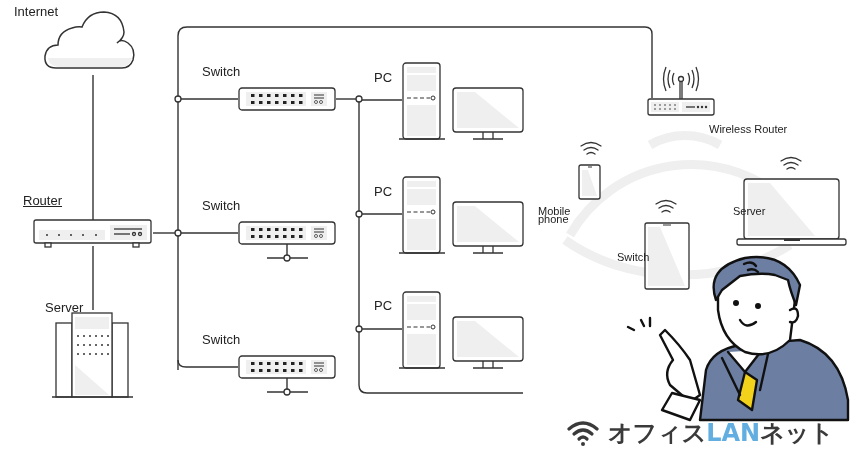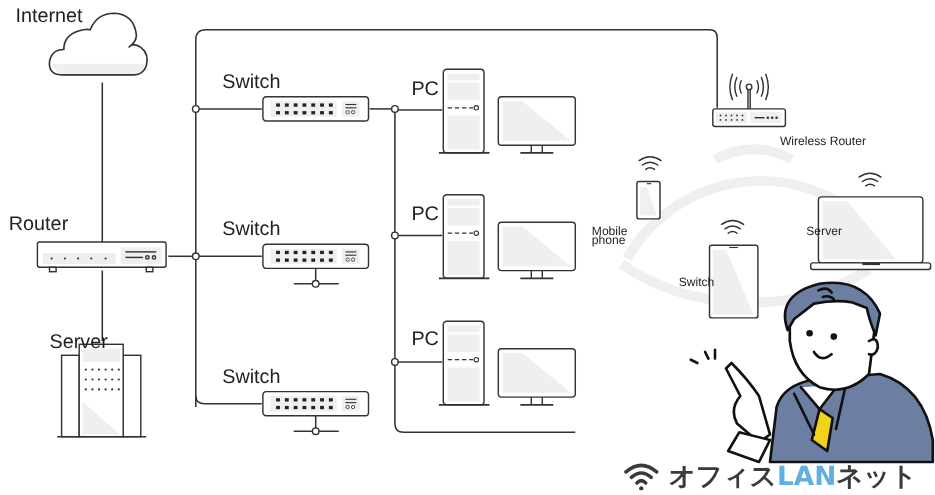--- a/index.html
+++ b/index.html
@@ -1,18 +1,18 @@
 <!DOCTYPE html>
 <html><head>
 <meta charset="utf-8">
 <style>
   html,body{margin:0;padding:0;background:#fff;}
   body{width:850px;height:450px;position:relative;overflow:hidden;font-family:"Liberation Sans",sans-serif;}
   svg{position:absolute;left:0;top:0;}
-  .lbl{position:absolute;font-size:18px;color:#222;line-height:1.1;white-space:nowrap;}
+  .lbl{position:absolute;font-size:13px;color:#222;line-height:1.1;white-space:nowrap;}
   .lbl.small{font-size:11px;margin-top:45px;}
   .logo{position:absolute;left:566px;top:417px;display:flex;align-items:center;gap:8px;}
   .logo-text{font-family:"DejaVu Sans",sans-serif;font-weight:bold;font-size:24px;letter-spacing:0px;color:#3a3a3a;}
   .logo-text .lan{color:#63aee0;}
 </style>
 </head>
 <body>
 
 <svg width="850" height="450" viewBox="0 0 850 450">
 
@@ -226,21 +226,21 @@
       <circle cx="758" cy="306" r="1.8" fill="#111"></circle>
     <path d="M740 320 Q746 330 756 322" fill="#fff"></path>
     <path d="M790 310 Q798 305 798 316 Q796 324 790 322" fill="#fff"></path>
     <path d="M660 335 L673 360 Q663 372 670 385 L690 402 L700 395 L690 360 Q680 345 665 330 Z" fill="#fff"></path>
     <path d="M672 393 L662 410 L690 420 L700 400 Z" fill="#fff"></path>
     <path d="M628 327 L634 330 M641 320 L644 326 M650 318 L650 326" fill="none"></path>
   </g>
 </svg>
 
 <div class="lbl" style="left:14px;top:5px;">Internet</div>
-<div class="lbl" style="left:8px;top:194px;">Router</div>
+<div class="lbl" style="left:23px;top:194px;text-decoration:underline;">Router</div>
 <div class="lbl" style="left:5px;top:301px;margin-left:40px;">Server</div>
 <div class="lbl" style="left:202px;top:65px;">Switch</div>
 <div class="lbl" style="left:202px;top:199px;">Switch</div>
 <div class="lbl" style="left:202px;top:333px;">Switch</div>
 <div class="lbl" style="left:374px;top:71px;">PC</div>
 <div class="lbl" style="left:374px;top:185px;">PC</div>
 <div class="lbl" style="left:374px;top:299px;">PC</div>
 <div class="lbl small" style="left:709px;top:78px;">Wireless Router</div>
 <div class="lbl small" style="left:538px;top:160px;">Mobile</div>
 <div class="lbl small" style="left:538px;top:168px;">phone</div>

